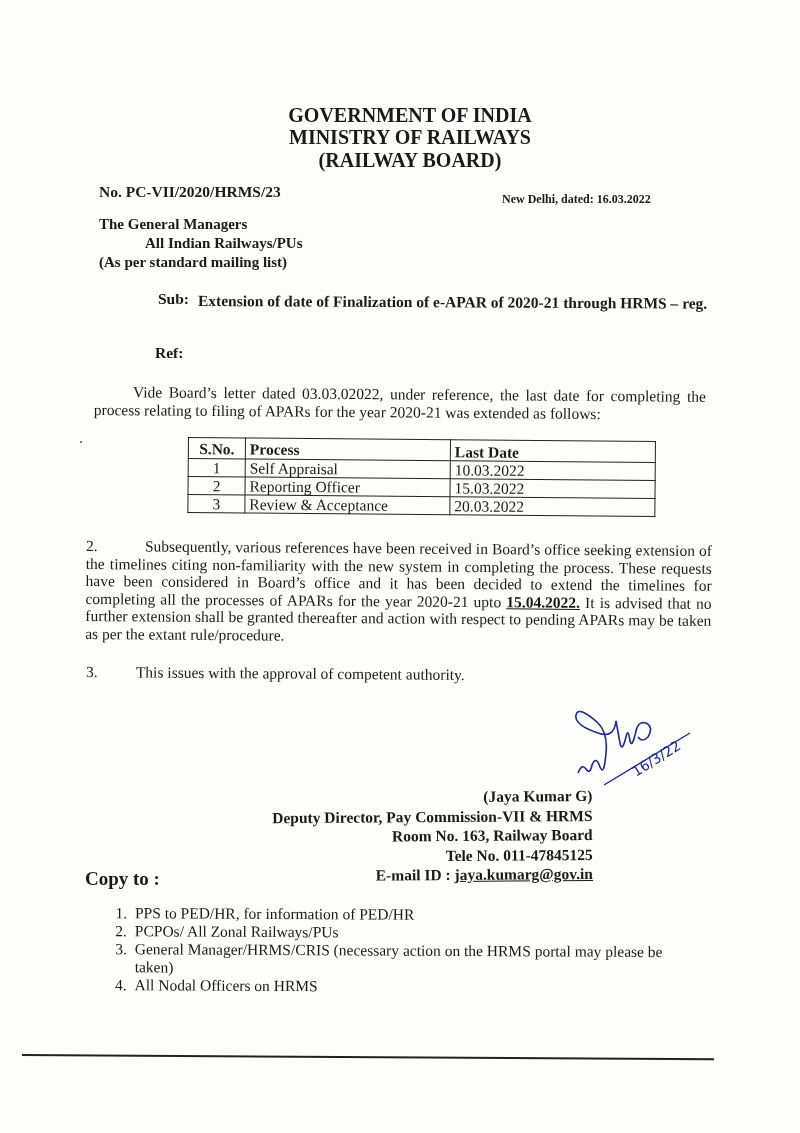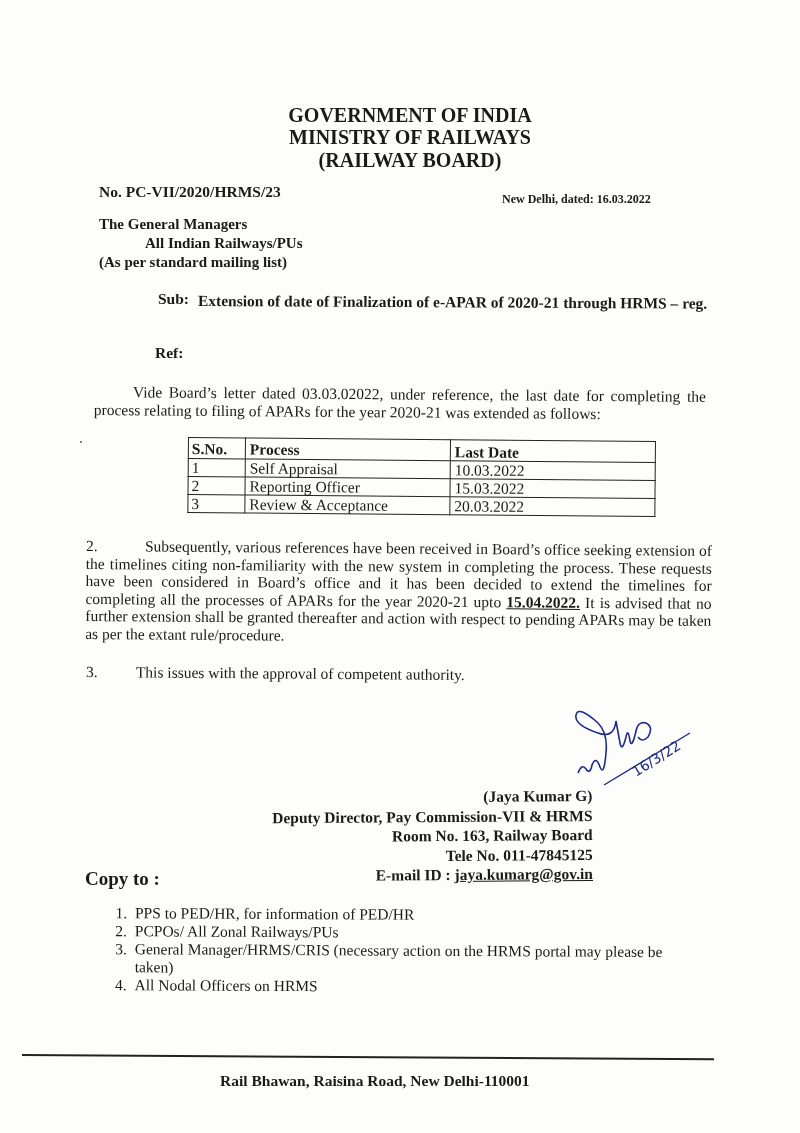--- a/index.html
+++ b/index.html
@@ -27,21 +27,21 @@
     .para2 .num { display: inline-block; width: 59px; text-indent: 0; }
     .para3 { left: 86px; top: 663px; width: 500px; }
     .para3 .num { display: inline-block; width: 50px; }
     .u { text-decoration: underline; font-weight: bold; }
     table.proc {
       position: absolute; left: 188px; top: 437px; border-collapse: collapse;
       font-size: 15.5px; transform: rotate(0.5deg); transform-origin: left top;
     }
     table.proc td, table.proc th { border: 1px solid #222; padding: 0 4px; line-height: 17px; height: 17px; text-align: left; }
     table.proc th { font-weight: bold; }
-    table.proc td.sn, table.proc th.sn { width: 50px; padding: 0 3px; }
+    table.proc td.sn, table.proc th.sn { text-align: center; width: 50px; padding: 0 3px; }
     table.proc .pc { width: 196px; }
     table.proc .ld { width: 196px; }
     .sig { position: absolute; left: 568px; top: 693px; width: 130px; height: 95px; }
     .sign-block { position: absolute; right: 104px; top: 786px; text-align: right; font-size: 15.5px; font-weight: bold; line-height: 19.5px; transform: rotate(-0.4deg); transform-origin: right top; }
     .email { text-decoration: underline; }
     .copy-to { left: 85px; top: 868px; font-size: 19px; font-weight: bold; }
     ol.copies { position: absolute; left: 86px; top: 904px; margin: 0; padding-left: 45px; width: 570px; font-size: 15.5px; line-height: 18px; transform: rotate(0.3deg); transform-origin: left top; }
     ol.copies li { padding-left: 4px; }
     .rule { position: absolute; left: 22px; top: 1054px; width: 692px; height: 2px; background: #222; transform: rotate(0.35deg); transform-origin: left top; }
     .footer { position: absolute; left: 220px; top: 1072px; font-size: 15.5px; font-weight: bold; white-space: nowrap; }
@@ -122,14 +122,13 @@
   <div class="abs copy-to">Copy to :</div>
 
   <ol class="copies">
     <li>PPS to PED/HR, for information of PED/HR</li>
     <li>PCPOs/ All Zonal Railways/PUs</li>
     <li>General Manager/HRMS/CRIS (necessary action on the HRMS portal may please be taken)</li>
     <li>All Nodal Officers on HRMS</li>
   </ol>
 
   <div class="rule"></div>
-  <div class="footer">Rail Bhawan, Raisina Road, New Delhi-110001</div>
 </div>
 
 </body></html>

